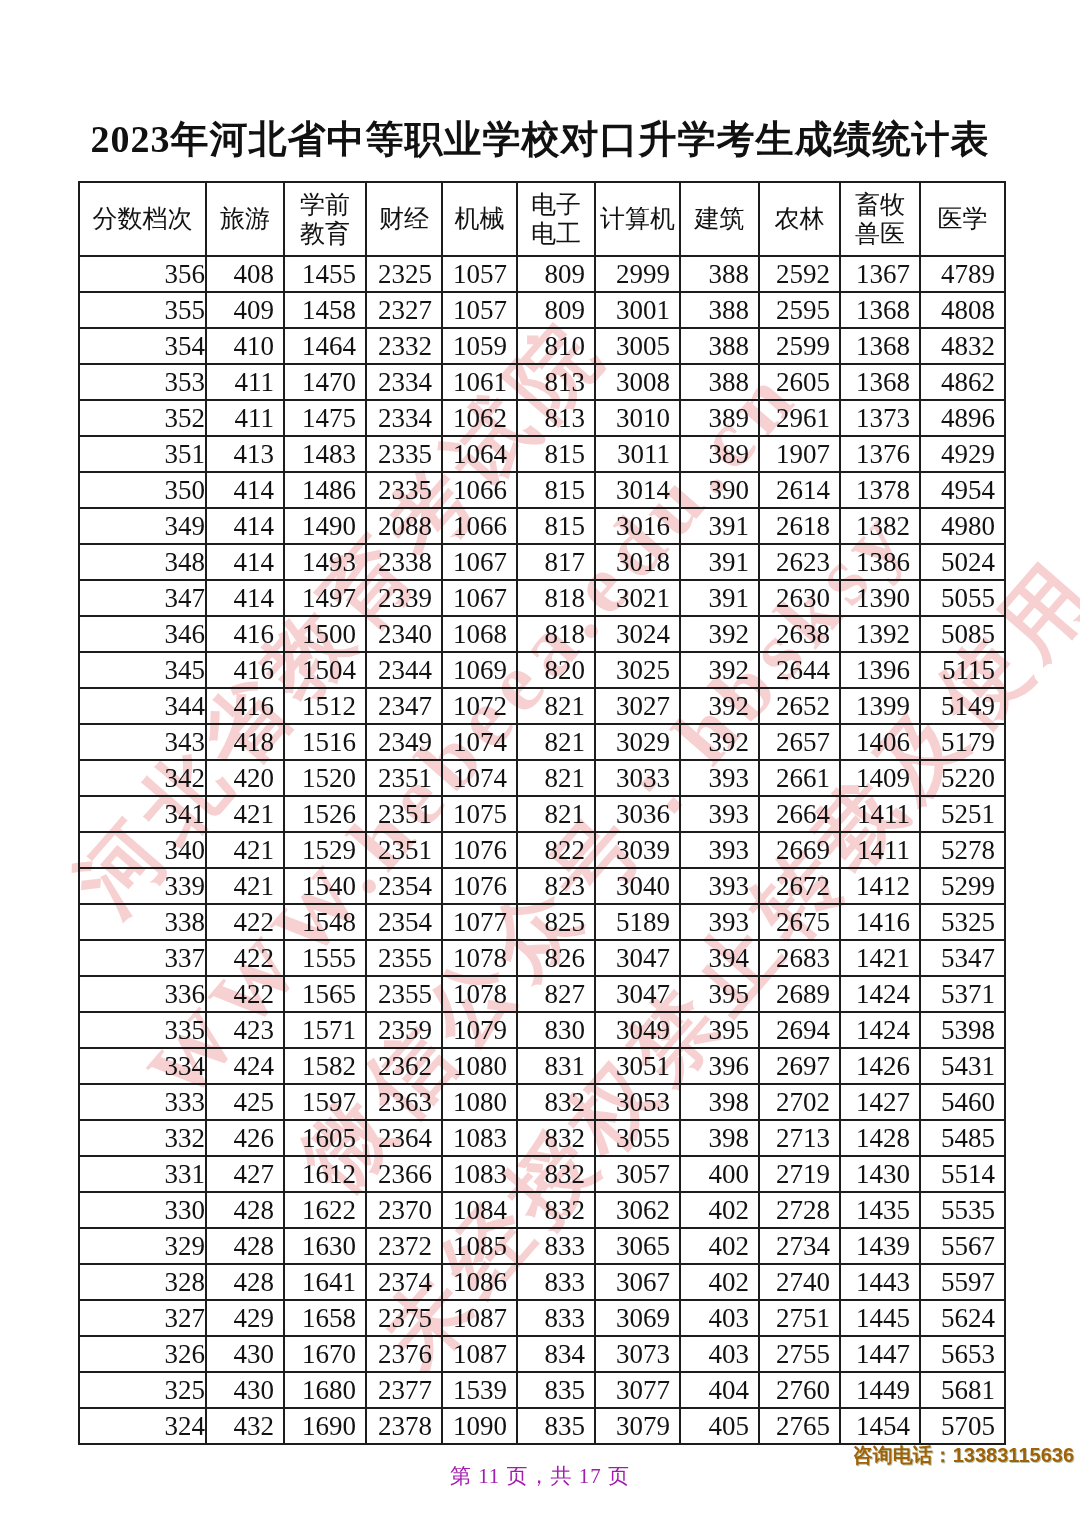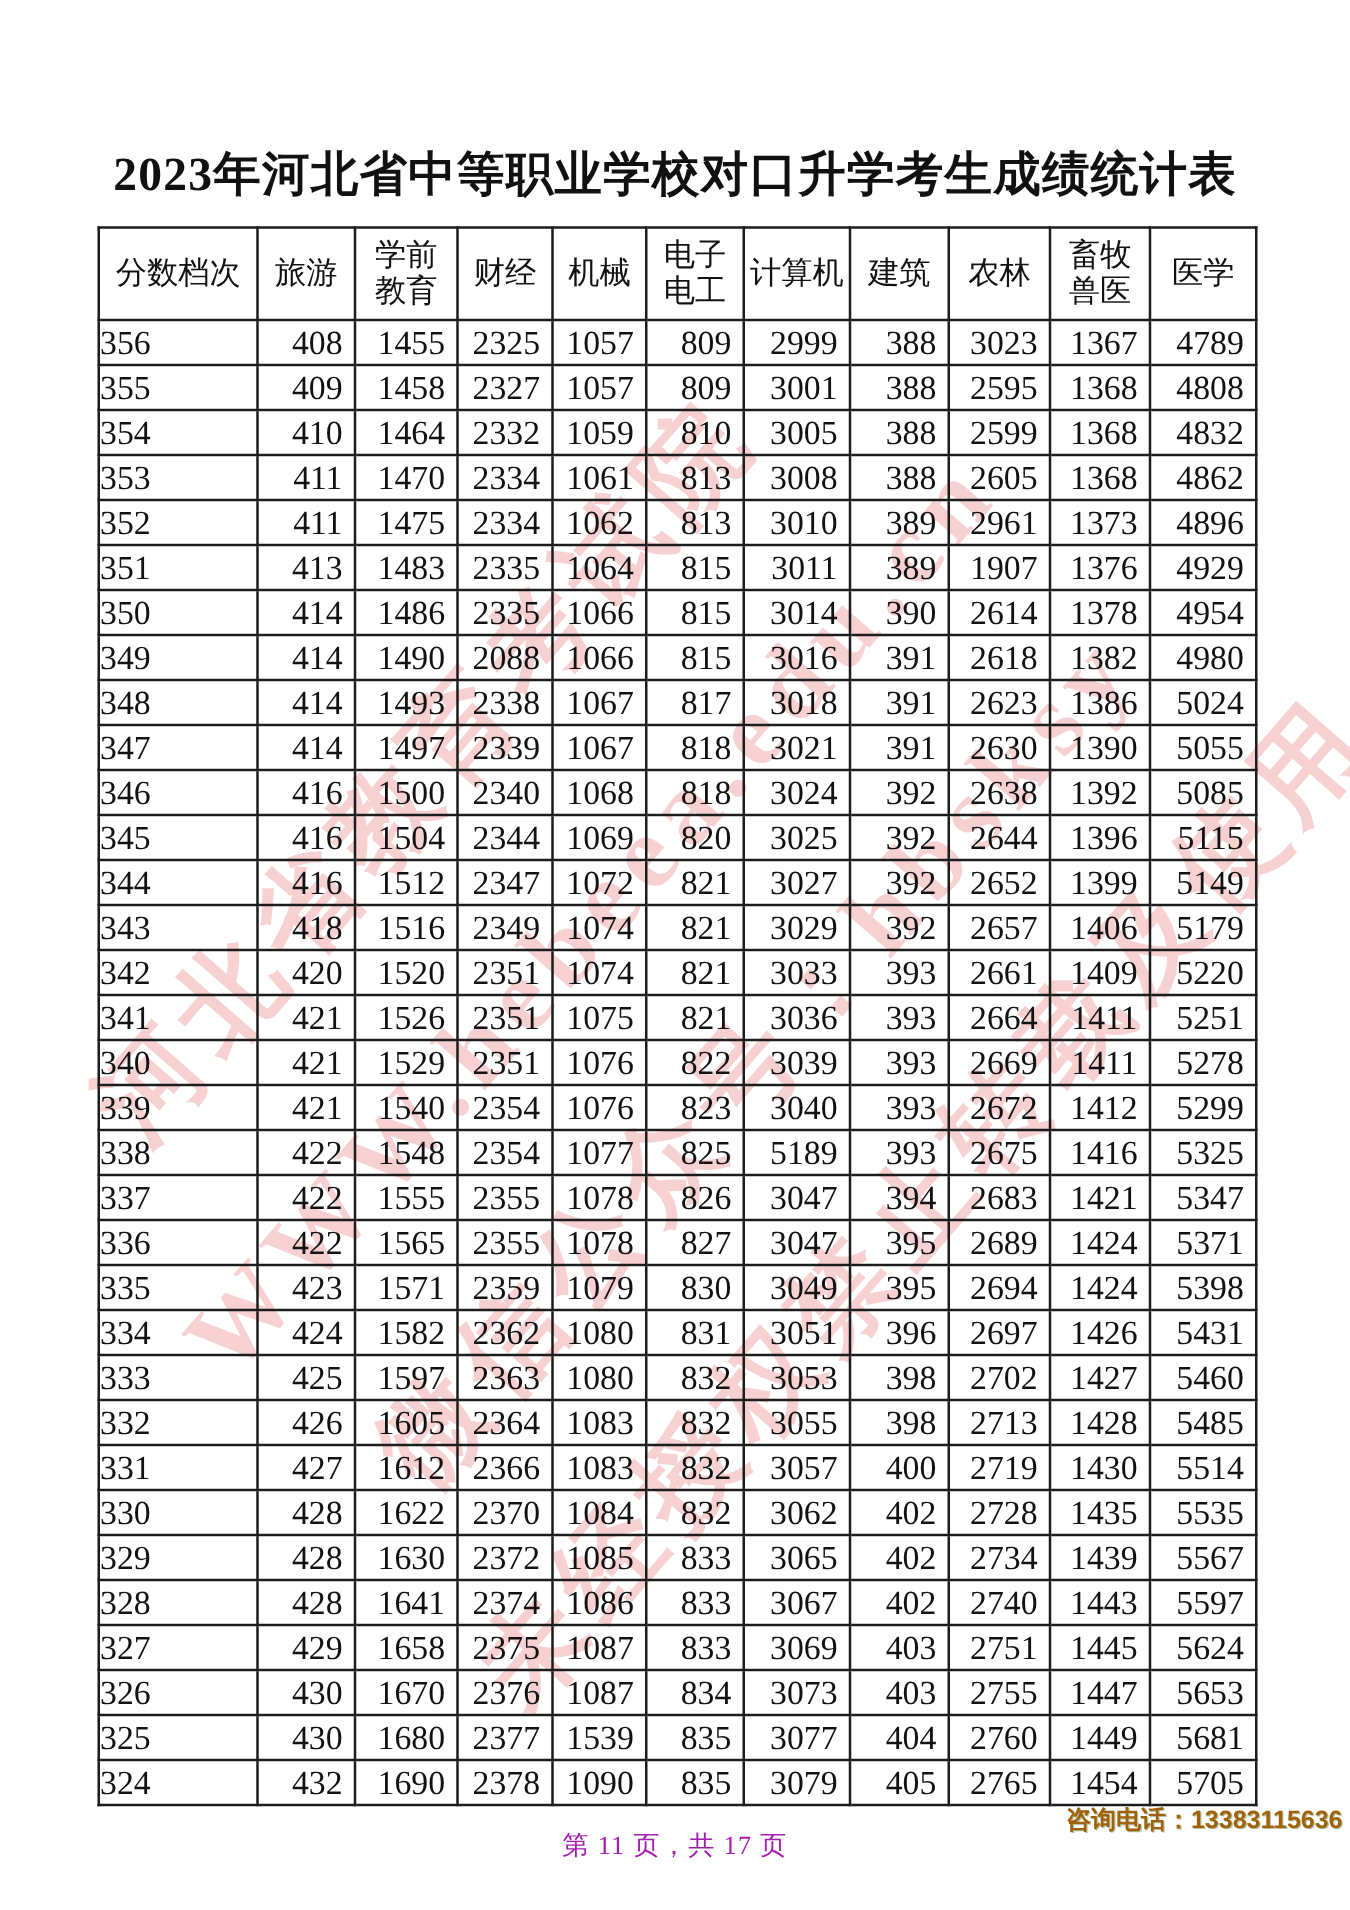--- a/index.html
+++ b/index.html
@@ -69,21 +69,21 @@
   }
   table.score-table td {
     height: 36px;
     font-size: 27px;
     text-align: right;
     padding-right: 9px;
     vertical-align: middle;
     line-height: 1;
   }
   table.score-table td.c0 {
-    text-align: left;
+    text-align: right;
     padding-right: 0;
   }
   .footer {
     position: absolute;
     left: 0; top: 1462px; width: 100%;
     text-align: center;
     font-size: 21px;
     color: #a21caf;
     z-index: 3;
     letter-spacing: 1px;
@@ -149,21 +149,21 @@
     <tbody id="table-body">
         <tr>
           <td class="c0">356</td>
           <td>408</td>
           <td>1455</td>
           <td>2325</td>
           <td>1057</td>
           <td>809</td>
           <td>2999</td>
           <td>388</td>
-          <td>3023</td>
+          <td>2592</td>
           <td>1367</td>
           <td>4789</td>
         </tr>
         <tr>
           <td class="c0">355</td>
           <td>409</td>
           <td>1458</td>
           <td>2327</td>
           <td>1057</td>
           <td>809</td>

